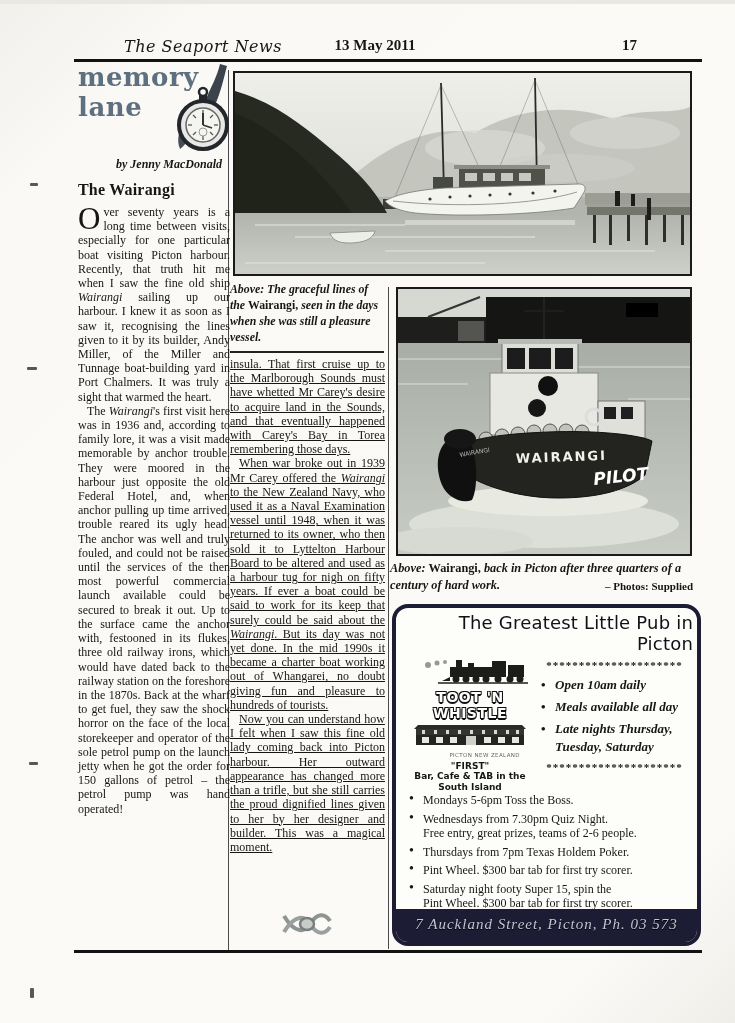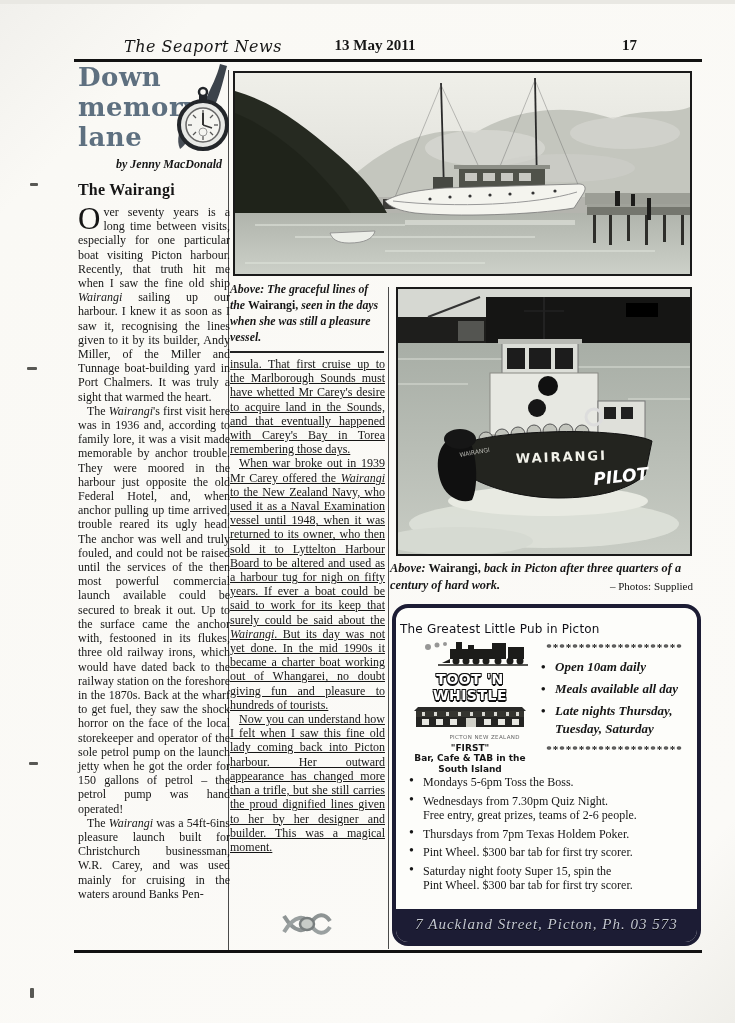--- a/index.html
+++ b/index.html
@@ -43,27 +43,27 @@
   .photo1{left:233px;top:67px;width:459px;height:205px;}
   .photo2{left:396px;top:283px;width:296px;height:269px;}
   .photo svg{display:block;width:100%;height:100%;}
 
   
   .caption{font-weight:bold;font-style:italic;}
   .caption .up{font-style:normal;}
   .caption1{left:230px;top:277px;width:155px;font-size:11.8px;line-height:16px;}
   .cap1-rule{left:230px;top:347px;width:154px;height:2px;background:#222;}
   .caption2{left:390px;top:556px;width:303px;font-size:12.3px;line-height:16.5px;}
-  .credit{float:right;font-style:normal;font-weight:normal;font-size:11px;margin-top:1px;}
+  .credit{float:right;font-style:normal;font-weight:bold;font-size:11px;margin-top:1px;}
 
   
   .ad{left:392px;top:600px;width:309px;height:342px;border:4px solid var(--navy);
       border-radius:16px;background:#fdfdfa;overflow:hidden;}
-  .ad-title{text-align:left;padding:14px 4px 2px;font-family:"DejaVu Sans",sans-serif;
-      font-size:12px;letter-spacing:.2px;color:#101018;}
+  .ad-title{text-align:right;padding:4px 4px 2px;font-family:"DejaVu Sans",sans-serif;
+      font-size:18px;letter-spacing:.2px;color:#101018;}
   .ad-row{display:flex;padding:2px 8px 0 10px;height:132px;}
   .ad-logo{width:128px;text-align:center;}
   .logo-name{font-family:"DejaVu Sans",sans-serif;font-weight:bold;font-size:14px;letter-spacing:.5px;
       color:#fff;text-shadow:-1px -1px 0 #111,1px -1px 0 #111,-1px 1px 0 #111,1px 1px 0 #111,0 2px 0 #111;
       margin:1px 0 2px;}
   .logo-location{font-family:"DejaVu Sans",sans-serif;font-size:5.5px;color:#666;text-align:right;
       padding-right:14px;margin-top:1px;letter-spacing:.4px;}
   .logo-first{font-family:"DejaVu Sans",sans-serif;font-weight:bold;font-size:9px;margin-top:3px;}
   .logo-tag{font-family:"DejaVu Sans",sans-serif;font-weight:bold;font-size:9px;line-height:11px;}
   .ad-right{flex:1;padding-left:6px;}
@@ -89,21 +89,20 @@
 
   <div class="abs paper-name">The Seaport News</div>
   <div class="abs issue-date">13 May 2011</div>
   <div class="abs page-number">17</div>
   <div class="abs header-rule"></div>
   <div class="abs footer-rule"></div>
   <div class="abs vrule-1"></div>
   <div class="abs vrule-2"></div>
 
   <div class="abs dml">
-    <div>Down</div>
     <div>memory</div>
     <div>lane</div>
   </div>
   <div class="abs watch">
     <svg width="54" height="96" viewBox="0 0 54 96">
       <path d="M44,0 C41,13 35,23 30,35 L39,41 C45,28 48,13 51,2 Z" fill="#3c434b"></path>
       <path d="M9,57 C3,66 0,76 4,85 C10,81 14,72 17,63 Z" fill="#474d55"></path>
       <circle cx="27" cy="28" r="4" fill="none" stroke="#23262a" stroke-width="2.5"></circle>
       <rect x="23" y="31" width="8" height="8" fill="#23262a"></rect>
       <circle cx="27" cy="61" r="24" fill="#e8e9e6" stroke="#23262a" stroke-width="4"></circle>
@@ -122,21 +121,20 @@
       <line x1="27" y1="61" x2="27" y2="49" stroke="#333" stroke-width="2"></line>
       <line x1="27" y1="61" x2="36" y2="64" stroke="#333" stroke-width="1.5"></line>
     </svg>
   </div>
   <div class="abs byline">by Jenny MacDonald</div>
 
   <div class="abs article-title">The Wairangi</div>
   <div class="abs col col1" id="col1">
       <p class="para noindent"><span class="dropcap">O</span>ver seventy years is a long time between visits, especially for one particular boat visiting Picton harbour.  Recently, that truth hit me when I saw the fine old ship <i>Wairangi</i> sailing up our harbour.  I knew it as soon as I saw it, recognising the lines given to it by its builder, Andy Miller, of the Miller and Tunnage boat-building yard in Port Chalmers.  It was truly a sight that warmed the heart.</p>
       <p class="para">The <i>Wairangi</i>'s first visit here was in 1936 and, according to family lore, it was a visit made memorable by anchor trouble.  They were moored in the harbour just opposite the old Federal Hotel, and, when anchor pulling up time arrived, trouble reared its ugly head.  The anchor was well and truly fouled, and could not be raised until the services of the then most powerful commercial launch available could be secured to break it out. Up to the surface came the anchor with, festooned in its flukes, three old railway irons, which would have dated back to the railway station on the foreshore in the 1870s.  Back at the wharf to get fuel, they saw the shock horror on the face of the local storekeeper and operator of the sole petrol pump on the launch jetty when he got the order for 150 gallons of petrol – the petrol pump was hand operated!</p>
-      <p class="para">The <i>Wairangi</i> was a 54ft-6ins pleasure launch built for Christchurch businessman, W.R. Carey, and was used mainly for cruising in the waters around Banks Pen-</p>
     </div>
   <div class="abs col col2" id="col2">
       <p class="para noindent">insula. That first cruise up to the Marlborough Sounds must have whetted Mr Carey's desire to acquire land in the Sounds, and that eventually happened with Carey's Bay in Torea remembering those days.</p>
       <p class="para">When war broke out in 1939 Mr Carey offered the <i>Wairangi</i> to the New Zealand Navy, who used it as a Naval Examination vessel until 1948, when it was returned to its owner, who then sold it to Lyttelton Harbour Board to be altered and used as a harbour tug for nigh on fifty years.  If ever a boat could be said to work for its keep that surely could be said about the <i>Wairangi</i>. But its day was not yet done. In the mid 1990s it became a charter boat working out of Whangarei, no doubt giving fun and pleasure to hundreds of tourists.</p>
       <p class="para">Now you can understand how I felt when I saw this fine old lady coming back into Picton harbour. Her outward appearance has changed more than a trifle, but she still carries the proud dignified lines given to her by her designer and builder. This was a magical moment.</p>
     </div>
   <div class="abs knot">
     <svg width="52" height="28" viewBox="0 0 52 28">
       <path d="M3,6 C14,24 24,23 30,13 S44,3 49,11" fill="none" stroke="#8e9494" stroke-width="4"></path>
       <path d="M3,22 C14,4 24,5 30,15 S44,25 49,17" fill="none" stroke="#9aa0a0" stroke-width="4"></path>

